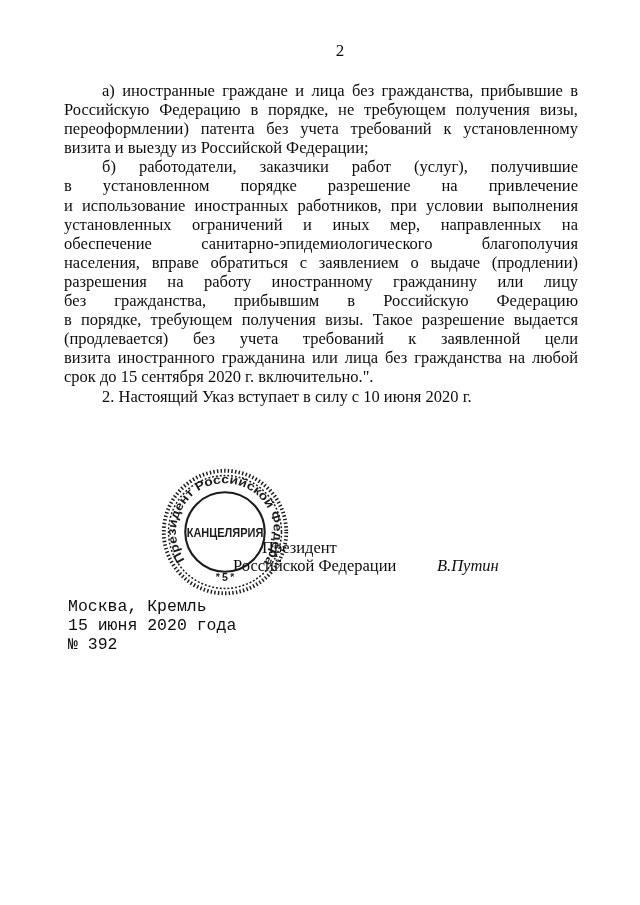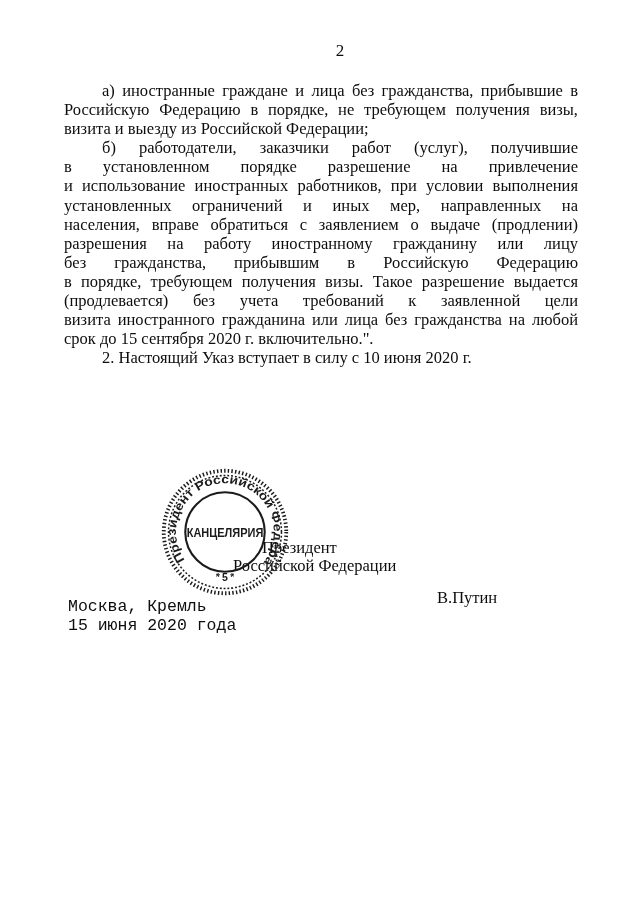--- a/index.html
+++ b/index.html
@@ -42,21 +42,21 @@
     padding-left: 38px;
   }
   .signature {
     position: absolute;
     font-size: 16.5px;
     line-height: 18px;
     white-space: nowrap;
   }
   .sig-title1 { top: 539px; left: 262px; }
   .sig-title2 { top: 557px; left: 233px; }
-  .sig-name   { top: 589px; left: 437px; }
+  .sig-name   { top: 557px; left: 437px; font-style: italic; }
   .footer {
     position: absolute;
     top: 597px;
     left: 68px;
     font-size: 16.5px;
     line-height: 19.2px;
     white-space: nowrap;
     font-family: Liberation Mono, monospace;
   }
   .stamp {
@@ -78,27 +78,29 @@
 <body>
 
 <div class="page">
 
   <div class="page-number">2</div>
 
   <div class="body-text">
     <div>
       <div class="line ind">а) иностранные граждане и лица без гражданства, прибывшие в</div>
       <div class="line">Российскую Федерацию в порядке, не требующем получения визы,</div>
+      <div class="line">переоформлении) патента без учета требований к установленному</div>
       <div class="line last">визита и выезду из Российской Федерации;</div>
     </div>
     <div>
       <div class="line ind">б) работодатели, заказчики работ (услуг), получившие</div>
       <div class="line">в установленном порядке разрешение на привлечение</div>
       <div class="line">и использование иностранных работников, при условии выполнения</div>
       <div class="line">установленных ограничений и иных мер, направленных на</div>
+      <div class="line">обеспечение санитарно-эпидемиологического благополучия</div>
       <div class="line">населения, вправе обратиться с заявлением о выдаче (продлении)</div>
       <div class="line">разрешения на работу иностранному гражданину или лицу</div>
       <div class="line">без гражданства, прибывшим в Российскую Федерацию</div>
       <div class="line">в порядке, требующем получения визы. Такое разрешение выдается</div>
       <div class="line">(продлевается) без учета требований к заявленной цели</div>
       <div class="line">визита иностранного гражданина или лица без гражданства на любой</div>
       <div class="line last">срок до 15 сентября 2020 г. включительно.".</div>
     </div>
     <div>
       <div class="line ind last">2. Настоящий Указ вступает в силу с 10 июня 2020 г.</div>
@@ -124,15 +126,16 @@
       <text font-size="11" text-anchor="middle" fill="#1b1b1b">
         <textPath href="#bottom-arc" startOffset="50%">* 5 *</textPath>
       </text>
       <text x="70" y="75.5" font-size="14" text-anchor="middle" textLength="80" lengthAdjust="spacingAndGlyphs" fill="#1b1b1b">КАНЦЕЛЯРИЯ</text>
     </svg>
   </div>
 
   <div class="footer">
     <div>Москва, Кремль</div>
     <div>15 июня 2020 года</div>
+    <div>№ 392</div>
   </div>
 
 </div>
 
 </body></html>

